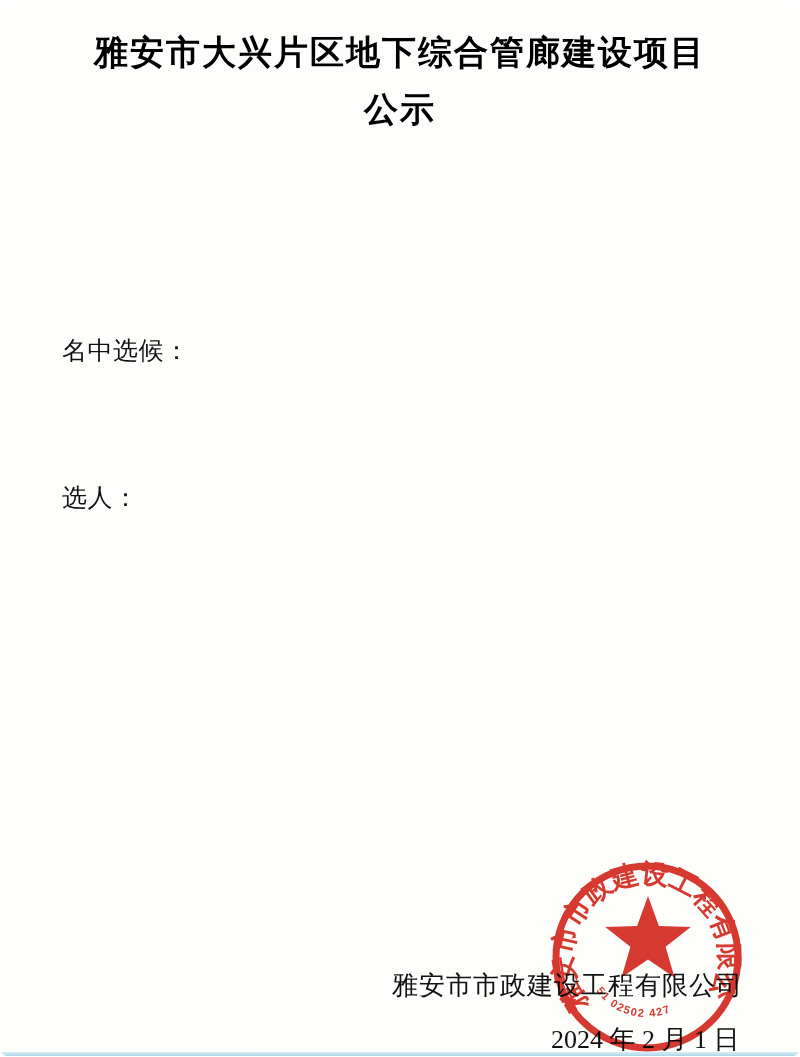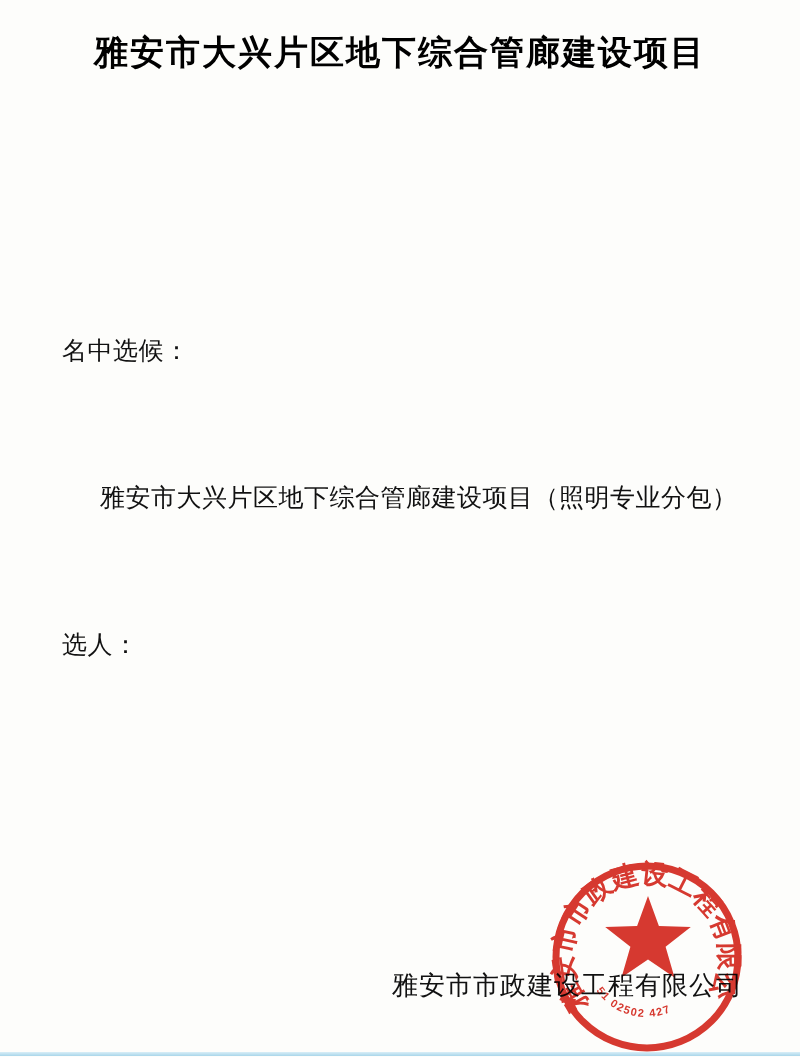--- a/index.html
+++ b/index.html
@@ -3,20 +3,21 @@
 <meta charset="utf-8">
 <style>
   html,body{margin:0;padding:0;}
   #page{
     position:relative;
     width:800px;height:1057px;
     background:#fdfdfb;
     overflow:hidden;
     font-family:"Liberation Serif", serif;
     color:#141414;
+    border-radius:10px;
   }
   
   .title-block{
     position:absolute;
     left:0;top:24px;width:800px;
     text-align:center;
     font-family:"Liberation Sans", sans-serif;
     font-weight:700;
     font-size:34px;
     line-height:57px;
@@ -61,38 +62,39 @@
     background:linear-gradient(#d9eef7,#a9d6ea);
   }
 </style>
 </head>
 <body>
 
 <div id="page">
 
   <div class="title-block">
     <div>雅安市大兴片区地下综合管廊建设项目</div>
+    <div>公示</div>
   </div>
 
   <div class="body-block">
     <div class="body-line">名中选候：</div>
-    <div class="body-line indent">雅安市大兴片区地下综合管廊建设项目（照明专业分包）</div>
     <div class="body-line">选人：</div>
     
     
     
     
     
     
     
     
     
   </div>
 
   <div class="sig-company">雅安市市政建设工程有限公司</div>
+  <div class="sig-date">2024 年 2 月 1 日</div>
 
   <svg class="seal" viewBox="0 0 198 198" xmlns="http://www.w3.org/2000/svg">
     <defs>
       <path id="ringPath" d="M 41.3,145.6 A 74,74 0 1 1 154.7,145.6" fill="none"></path>
       <path id="codePath" d="M 46,128 A 60,60 0 0 0 150,128" fill="none"></path>
     </defs>
     <circle cx="99" cy="98" r="91" fill="none" stroke="#d5281e" stroke-width="7"></circle>
     <polygon fill="#d5281e" points="100,37 110.9,67 142.8,68.1 117.6,87.7 126.5,118.4 100,100.5 73.5,118.4 82.4,87.7 57.2,68.1 89.1,67"></polygon>
     <text font-size="27" fill="#d5281e">
       <textPath href="#ringPath" startOffset="0">雅安市市政建设工程有限公司</textPath>

